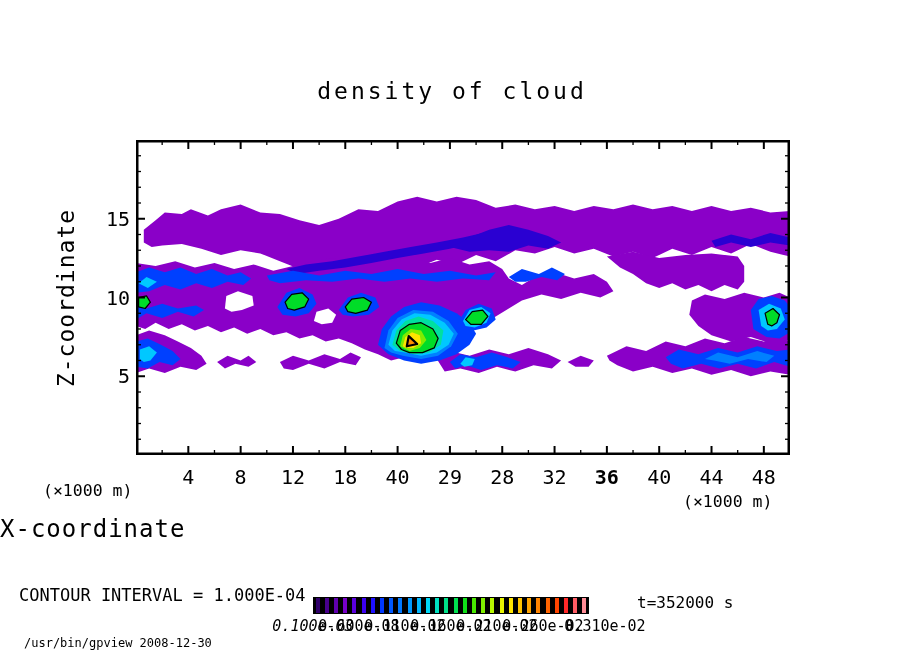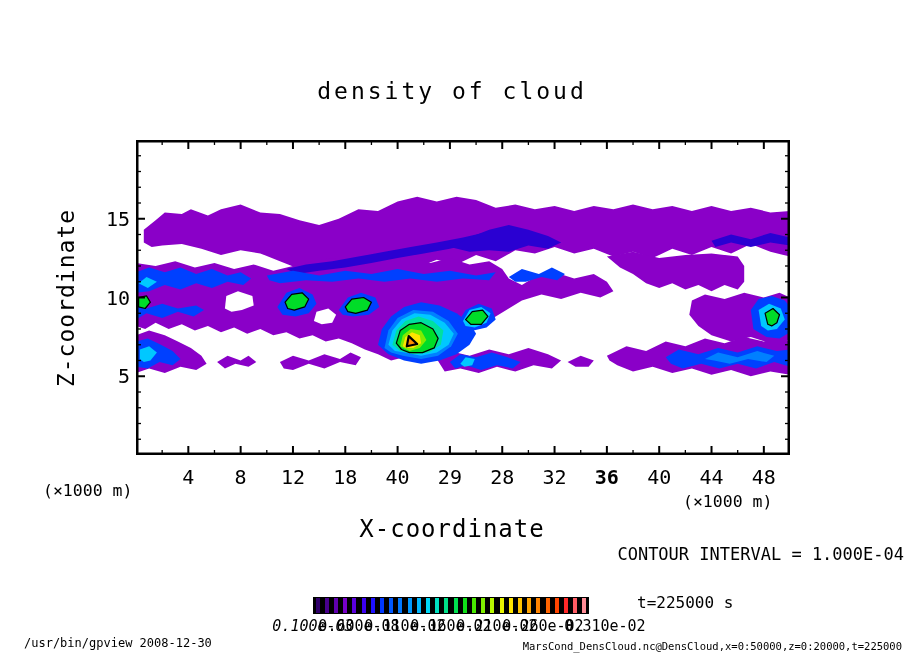--- a/index.html
+++ b/index.html
@@ -4,24 +4,24 @@
 <style>
   html,body{margin:0;padding:0;background:#fff;}
   #canvas{position:relative;width:904px;height:654px;background:#ffffff;overflow:hidden;
           font-family:"DejaVu Sans Mono","Liberation Mono",monospace;color:#000;}
   .abs{position:absolute;white-space:nowrap;}
   #title{top:78px;left:0;right:0;text-align:center;font-size:23px;letter-spacing:3px;}
   #plot{left:136px;top:140px;width:654px;height:315px;}
   #plot svg{display:block;}
   #zlabel-wrap{left:48px;top:140px;width:36px;height:315px;display:flex;align-items:center;justify-content:center;}
   #zlabel{transform:rotate(-90deg);font-size:23px;letter-spacing:1px;white-space:nowrap;}
-  #xlabel{top:515px;left:0;right:0;text-align:center;font-size:24px;letter-spacing:1px;}
+  #xlabel{top:515px;left:0;right:0;text-align:left;font-size:24px;letter-spacing:1px;}
   #unit-left{left:43px;top:481px;font-size:16.5px;}
   #unit-right{left:683px;top:492px;font-size:16.5px;}
-  #contour-note{top:544px;left:0;right:0;text-align:right;font-size:17px;}
+  #contour-note{top:585px;left:0;right:0;text-align:left;font-size:17px;padding-left:19px;}
   #colorbar{left:313px;top:597px;width:276px;height:17px;background:#000;}
   #colorbar .bar{position:absolute;top:1px;height:15px;}
   #time-label{left:637px;top:593px;font-size:16px;}
   #footer-left{left:24px;top:636px;font-size:12px;}
   #footer-right{right:2px;top:640px;font-size:10.5px;}
   .ztick{position:absolute;width:46px;text-align:right;font-size:20px;}
   .xtick{position:absolute;top:465px;font-size:20px;transform:translateX(-50%);}
   .cblabel{position:absolute;top:617px;font-size:15px;transform:translateX(-50%);}
 </style>
 </head>
@@ -205,24 +205,23 @@
       <div class="bar" style="left: 205px; width: 4px; background: rgb(255, 196, 0);"></div>
       <div class="bar" style="left: 214.2px; width: 4px; background: rgb(255, 164, 0);"></div>
       <div class="bar" style="left: 223.4px; width: 4px; background: rgb(255, 132, 0);"></div>
       <div class="bar" style="left: 232.6px; width: 4px; background: rgb(255, 100, 0);"></div>
       <div class="bar" style="left: 241.8px; width: 4px; background: rgb(255, 68, 0);"></div>
       <div class="bar" style="left: 251px; width: 4px; background: rgb(255, 40, 40);"></div>
       <div class="bar" style="left: 260.2px; width: 4px; background: rgb(255, 92, 100);"></div>
       <div class="bar" style="left: 269.4px; width: 4px; background: rgb(255, 140, 150);"></div>
     </div>
 
-  <div id="time-label" class="abs">t=225000 s</div>
+  <div id="time-label" class="abs">t=352000 s</div>
 
   <div id="footer-left" class="abs">/usr/bin/gpview  2008-12-30</div>
-  <div id="footer-right" class="abs">MarsCond_DensCloud.nc@DensCloud,x=0:50000,z=0:20000,t=225000</div>
 
 <span class="xtick" style="left: 188.32px;">4</span>
     <span class="xtick" style="left: 240.64px;">8</span>
     <span class="xtick" style="left: 292.96px;">12</span>
     <span class="xtick" style="left: 345.28px;">18</span>
     <span class="xtick" style="left: 397.6px;">40</span>
     <span class="xtick" style="left: 449.92px;">29</span>
     <span class="xtick" style="left: 502.24px;">28</span>
     <span class="xtick" style="left: 554.56px;">32</span>
     <span class="xtick" style="left: 606.88px; font-weight: bold;">36</span>

